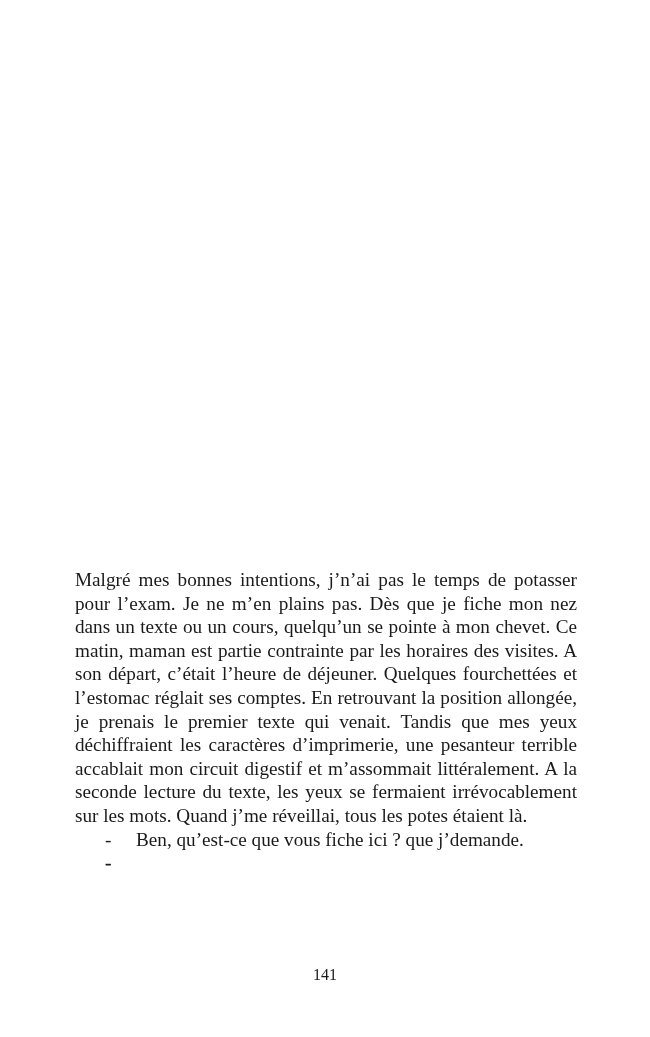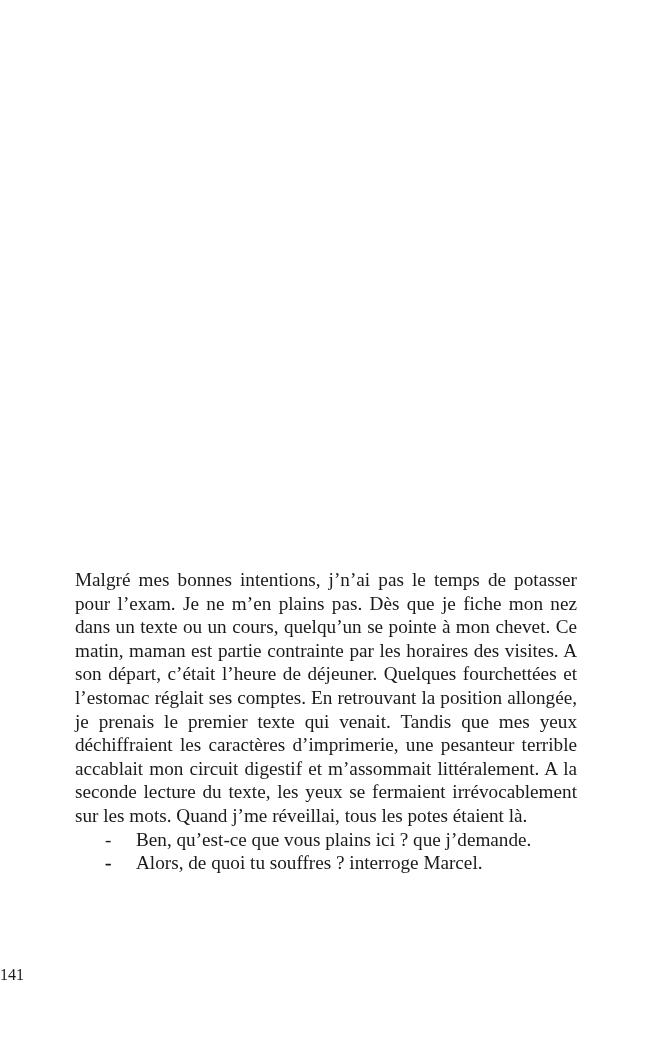--- a/index.html
+++ b/index.html
@@ -48,38 +48,38 @@
     .dash {
       position: absolute;
       left: 30px;
       top: 0;
     }
     .page-number {
       position: absolute;
       left: 0;
       width: 650px;
       top: 965px;
+      text-align: center;
       font-size: 16px;
       line-height: 20px;
     }
   </style>
 </head>
 <body>
 
 <div class="page">
   <div class="text-block">
     <p class="paragraph">Malgré mes bonnes intentions, j’n’ai pas le temps de potasser pour l’exam. Je ne m’en plains pas. Dès que je fiche mon nez dans un texte ou un cours, quelqu’un se pointe à mon chevet. Ce matin, maman est partie contrainte par les horaires des visites. A son départ, c’était l’heure de déjeuner. Quelques fourchettées et l’estomac réglait ses comptes. En retrouvant la position allongée, je prenais le premier texte qui venait. Tandis que mes yeux déchiffraient les caractères d’imprimerie, une pesanteur terrible accablait mon circuit digestif et m’assommait littéralement. A la seconde lecture du texte, les yeux se fermaient irrévocablement sur les mots. Quand j’me réveillai, tous les potes étaient là.</p>
     <ul class="dialogue">
       <li class="dialogue-line">
         <span class="dash">-</span>
-        <span>Ben, qu’est-ce que vous plains ici ? que j’demande.</span>
+        <span>Ben, qu’est-ce que vous fiche ici ? que j’demande.</span>
       </li>
       <li class="dialogue-line">
         <span class="dash">-</span>
       </li>
       <li class="dialogue-line">
         <span class="dash">-</span>
-        <span>Alors, de quoi tu souffres ? interroge Marcel.</span>
       </li>
     </ul>
   </div>
   <div class="page-number">141</div>
 </div>
 
 </body></html>

